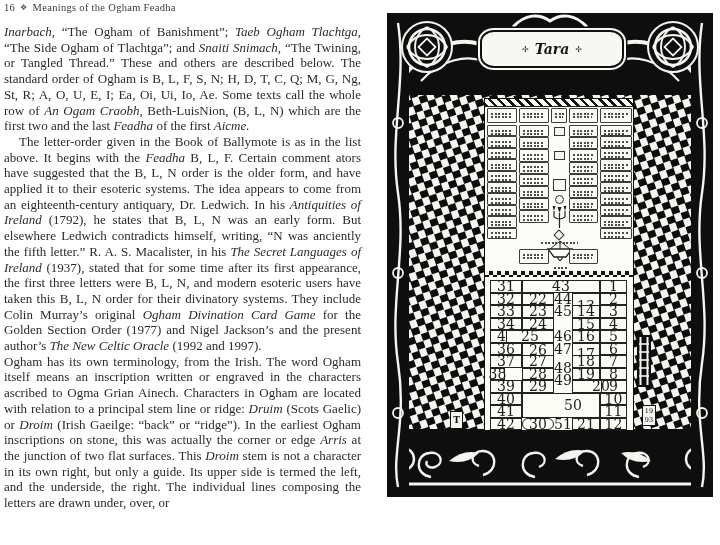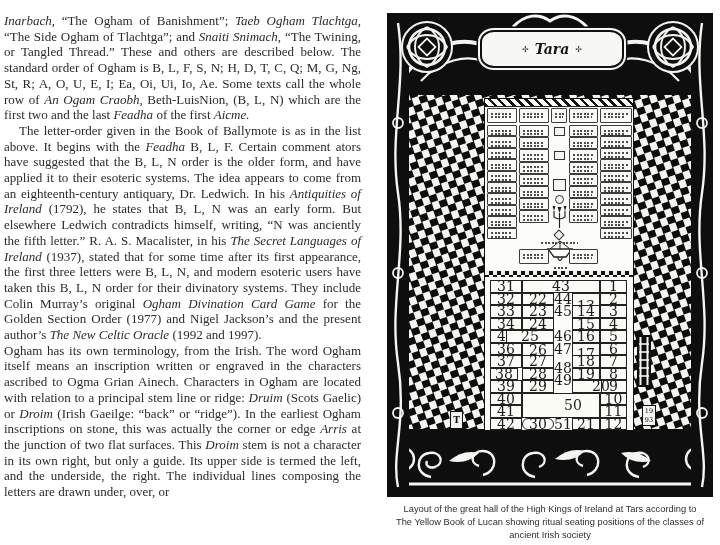--- a/index.html
+++ b/index.html
@@ -64,20 +64,23 @@
   
   .caption{position:absolute;left:388px;top:503px;width:324px;text-align:center;
            font-family:"Liberation Sans",sans-serif;font-size:9.3px;line-height:13px;color:#2e2e2e;}
 </style>
 </head>
 <body>
 
 <div class="screen">
 
   <div class="text-col">
+    <div class="running-head">
+      <span>16</span><span class="orn">❖</span><span>Meanings of the Ogham Feadha</span>
+    </div>
     <p class="para first"><span class="it">Inarbach,</span><span> “The Ogham of Banishment”; </span><span class="it">Taeb Ogham Tlachtga,</span><span> “The Side Ogham of Tlachtga”; and </span><span class="it">Snaiti Snimach,</span><span> “The Twining, or Tangled Thread.” These and others are described below. The standard order of Ogham is B, L, F, S, N; H, D, T, C, Q; M, G, Ng, St, R; A, O, U, E, I; Ea, Oi, Ui, Io, Ae. Some texts call the whole row of </span><span class="it">An Ogam Craobh,</span><span> Beth-LuisNion, (B, L, N) which are the first two and the last </span><span class="it">Feadha</span><span> of the first </span><span class="it">Aicme.</span></p>
     <p class="para indent"><span>The letter-order given in the Book of Ballymote is as in the list above. It begins with the </span><span class="it">Feadha</span><span> B, L, F. Certain comment ators have suggested that the B, L, N order is the older form, and have applied it to their esoteric systems. The idea appears to come from an eighteenth-century antiquary, Dr. Ledwich. In his </span><span class="it">Antiquities of Ireland</span><span> (1792), he states that B, L, N was an early form. But elsewhere Ledwich contradicts himself, writing, “N was anciently the fifth letter.” R. A. S. Macalister, in his </span><span class="it">The Secret Languages of Ireland</span><span> (1937), stated that for some time after its first appearance, the first three letters were B, L, N, and modern esoteric users have taken this B, L, N order for their divinatory systems. They include Colin Murray’s original </span><span class="it">Ogham Divination Card Game</span><span> for the Golden Section Order (1977) and Nigel Jackson’s and the present author’s </span><span class="it">The New Celtic Oracle</span><span> (1992 and 1997).</span></p>
     <p class="para"><span>Ogham has its own terminology, from the Irish. The word Ogham itself means an inscription written or engraved in the characters ascribed to Ogma Grian Ainech. Characters in Ogham are located with relation to a principal stem line or ridge: </span><span class="it">Druim</span><span> (Scots Gaelic) or </span><span class="it">Droim</span><span> (Irish Gaeilge: “back” or “ridge”). In the earliest Ogham inscriptions on stone, this was actually the corner or edge </span><span class="it">Arris</span><span> at the junction of two flat surfaces. This </span><span class="it">Droim</span><span> stem is not a character in its own right, but only a guide. Its upper side is termed the left, and the underside, the right. The individual lines composing the letters are drawn under, over, or</span></p>
   </div>
 
   <div class="figure">
     <div class="checker-wrap">
       <div class="checker"></div>
     </div>
 
@@ -343,21 +346,21 @@
         </div>
       <div class="divider"></div>
       <div class="grid" id="grid">
           <div class="gnum gbox" style="left: 0px; top: 0px; width: 32px; height: 12.5px;">31</div>
           <div class="gnum gbox" style="left: 0px; top: 12.5px; width: 32px; height: 12.5px;">32</div>
           <div class="gnum gbox" style="left: 0px; top: 25px; width: 32px; height: 12.5px;">33</div>
           <div class="gnum gbox" style="left: 0px; top: 37.5px; width: 32px; height: 12.5px;">34</div>
           <div class="gnum gbox" style="left: 0px; top: 50px; width: 32px; height: 12.5px;">42</div>
           <div class="gnum gbox" style="left: 0px; top: 62.5px; width: 32px; height: 12.5px;">36</div>
           <div class="gnum gbox" style="left: 0px; top: 75px; width: 32px; height: 12.5px;">37</div>
-          <div class="gnum gbox" style="left: 0px; top: 87.5px; width: 28px; height: 12.5px;">38</div>
+          <div class="gnum gbox" style="left: 0px; top: 87.5px; width: 15px; height: 12.5px;">38</div>
           <div class="gnum gbox" style="left: 0px; top: 100px; width: 32px; height: 12.5px;">39</div>
           <div class="gnum gbox" style="left: 0px; top: 112.5px; width: 32px; height: 12.5px;">40</div>
           <div class="gnum gbox" style="left: 0px; top: 125px; width: 32px; height: 12.5px;">41</div>
           <div class="gnum gbox" style="left: 0px; top: 137.5px; width: 32px; height: 12.5px;">42</div>
           <div class="gnum gbox" style="left: 110px; top: 0px; width: 27px; height: 12.5px;">1</div>
           <div class="gnum gbox" style="left: 110px; top: 12.5px; width: 27px; height: 12.5px;">2</div>
           <div class="gnum gbox" style="left: 110px; top: 25px; width: 27px; height: 12.5px;">3</div>
           <div class="gnum gbox" style="left: 110px; top: 37.5px; width: 27px; height: 12.5px;">4</div>
           <div class="gnum gbox" style="left: 110px; top: 50px; width: 27px; height: 12.5px;">5</div>
           <div class="gnum gbox" style="left: 110px; top: 62.5px; width: 27px; height: 12.5px;">6</div>
@@ -407,19 +410,14 @@
       <line x1="3.5" y1="2" x2="3.5" y2="50" stroke="#f4f4f0" stroke-width="2"></line>
       <line x1="10.5" y1="2" x2="10.5" y2="50" stroke="#f4f4f0" stroke-width="2"></line>
       <line x1="2" y1="9" x2="12" y2="9" stroke="#f4f4f0" stroke-width="1.6"></line>
       <line x1="2" y1="17" x2="12" y2="17" stroke="#f4f4f0" stroke-width="1.6"></line>
       <line x1="2" y1="25" x2="12" y2="25" stroke="#f4f4f0" stroke-width="1.6"></line>
       <line x1="2" y1="33" x2="12" y2="33" stroke="#f4f4f0" stroke-width="1.6"></line>
       <line x1="2" y1="41" x2="12" y2="41" stroke="#f4f4f0" stroke-width="1.6"></line>
     </svg>
   </div>
 
-  <div class="caption">
-    <div>Layout of the great hall of the High Kings of Ireland at Tars according to</div>
-    <div>The Yellow Book of Lucan showing ritual seating positions of the classes of</div>
-    <div>ancient Irish society</div>
-  </div>
 
 </div>
 
 </body></html>

